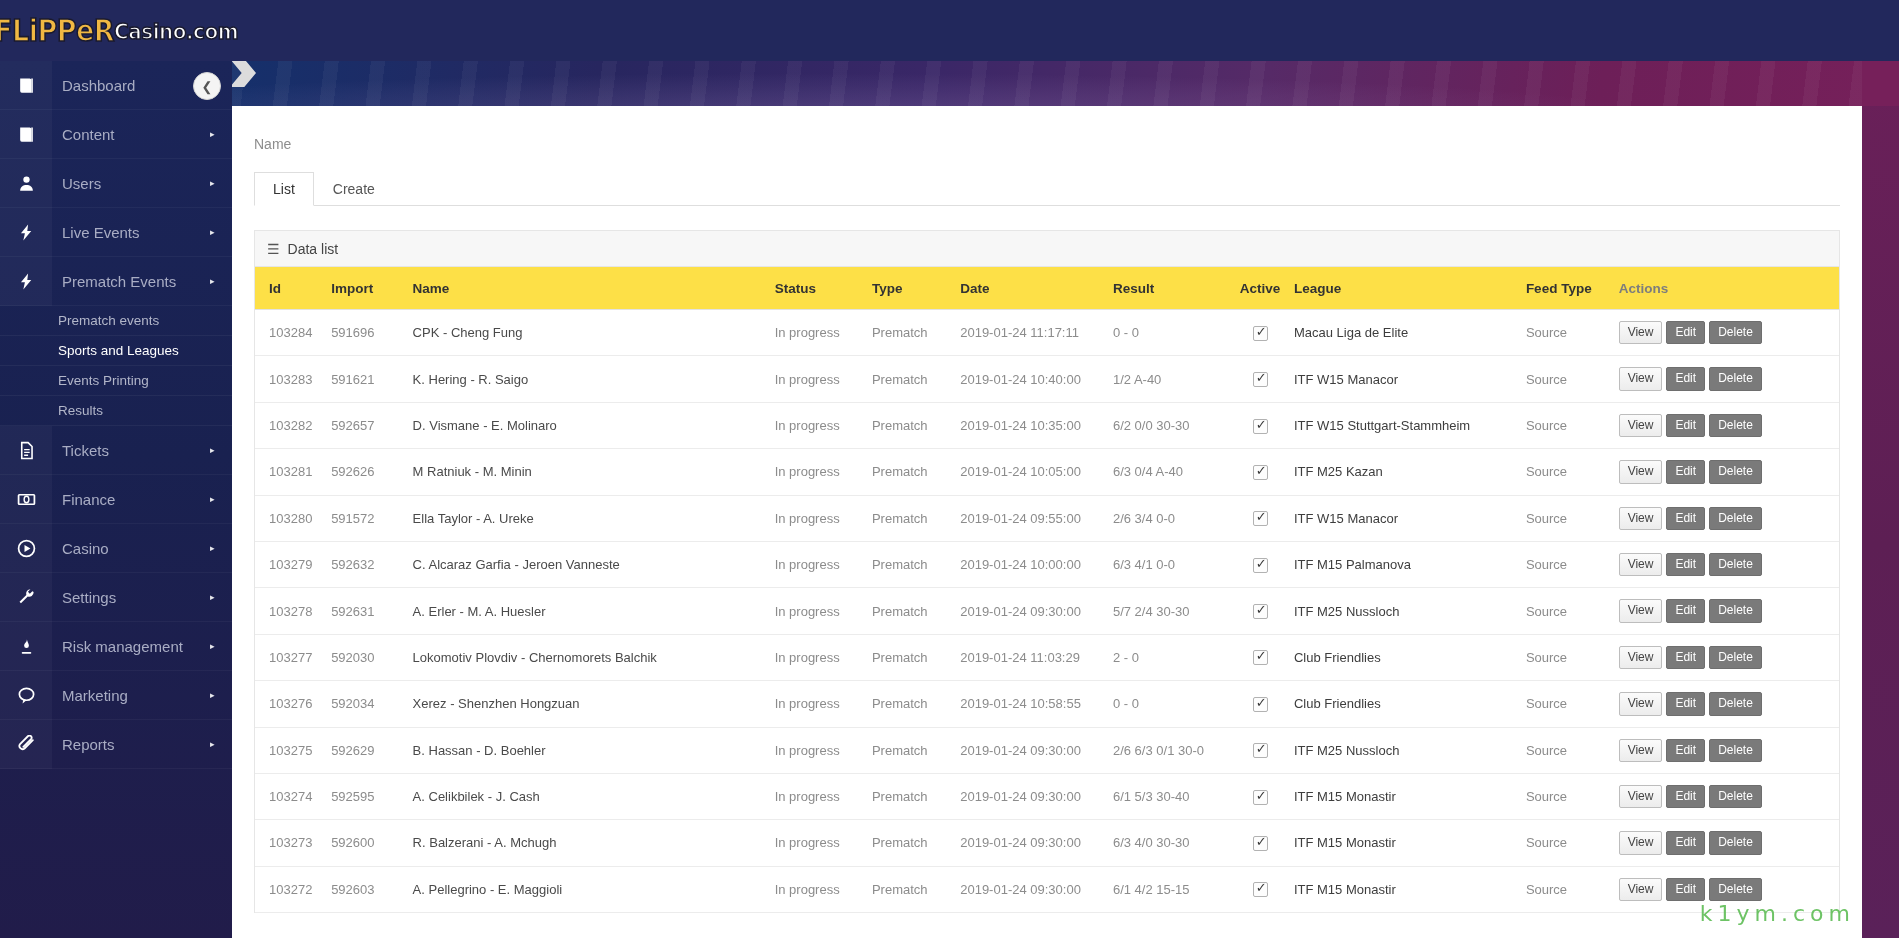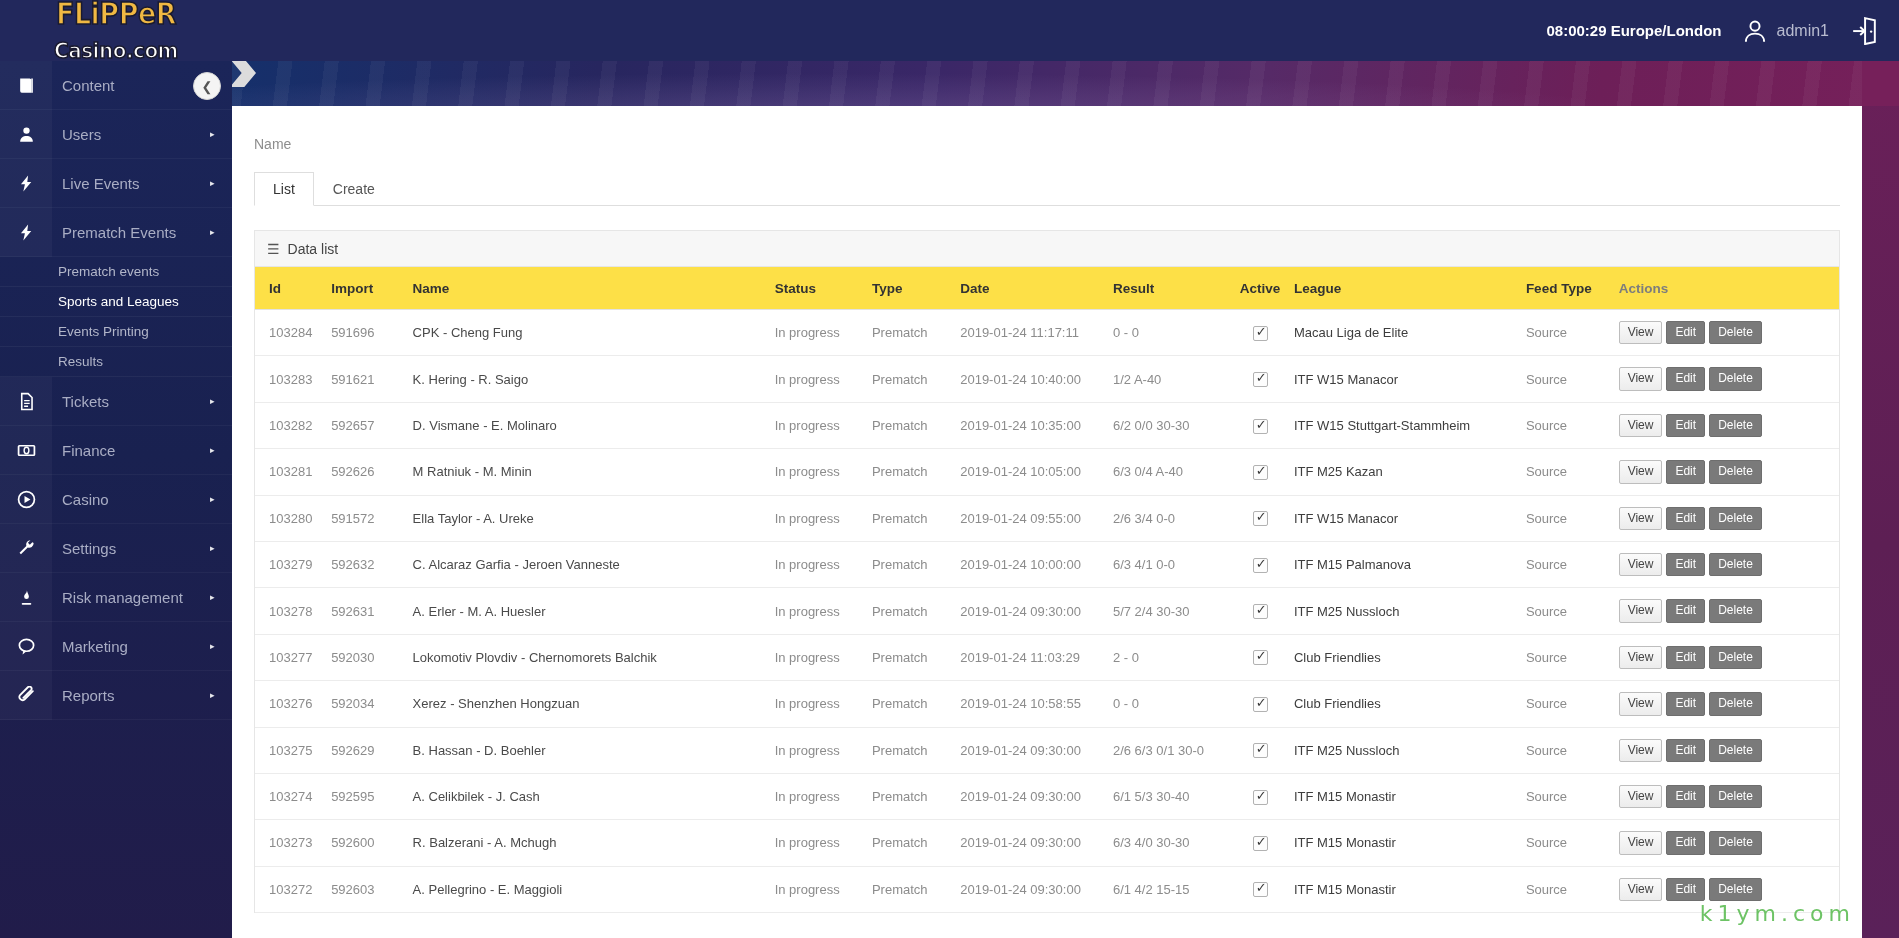--- a/index.html
+++ b/index.html
@@ -13,21 +13,21 @@
 
   
   .topbar {
     position: absolute; top: 0; left: 0; width: 1899px; height: 61px;
     background: #22285c;
     display: flex; align-items: center;
     z-index: 40;
   }
   .logo-area {
     width: 232px; height: 61px; position: relative;
-    display: flex; flex-direction: column; align-items: center; justify-content: space-between;
+    display: flex; flex-direction: row; align-items: center; justify-content: center;
   }
   .logo-flipper {
     font-family: "DejaVu Sans", sans-serif;
     font-weight: bold; font-size: 27px; letter-spacing: -0.5px;
     color: #f0b843;
     -webkit-text-stroke: 1.5px #1a1a2e;
     line-height: 1;
     transform: scaleY(1.12);
   }
   .logo-casino {
@@ -246,44 +246,34 @@
   }
 </style>
 </head>
 <body>
 
 <div class="topbar">
   <div class="logo-area">
     <div class="logo-flipper">FLiPPeR</div>
     <div class="logo-casino">Casino.com</div>
   </div>
-  <div class="topbar-right">
-    <div class="clock">08:00:29 Europe/London</div>
-    <div class="user-chip">
-      <span class="avatar-icon">
-        <svg viewBox="0 0 24 24">
-            <circle cx="12" cy="7.5" r="4.2" fill="none" stroke="#fff" stroke-width="1.8"></circle>
-            <path d="M3.6 22c0-5 3.8-7.6 8.4-7.6S20.4 17 20.4 22" fill="none" stroke="#fff" stroke-width="1.8"></path>
-          </svg>
-      </span>
-      <span class="username">admin1</span>
-    </div>
-    <span class="logout-icon">
-      <svg viewBox="0 0 24 26">
-          <path d="M13 1 L22 3 L22 23 L13 25 Z" fill="none" stroke="#fff" stroke-width="1.8"></path>
-          <circle cx="18.6" cy="13.5" r="1.1" fill="#fff"></circle>
-          <path d="M2 13 H12" stroke="#fff" stroke-width="1.8" fill="none"></path>
-          <path d="M8.5 9.3 L12.5 13 L8.5 16.7" fill="none" stroke="#fff" stroke-width="1.8"></path>
-        </svg>
-    </span>
-  </div>
 </div>
 
 <div class="sidebar">
 
+  <div class="nav-item">
+    <div class="nav-icon-box">
+      <svg viewBox="0 0 24 24">
+          <path d="M4 3h12a2 2 0 0 1 2 2v16H6a2 2 0 0 1-2-2z"></path>
+          <path d="M18 3h2v18h-2z"></path>
+        </svg>
+    </div>
+    <div class="nav-label">Dashboard</div>
+    <div class="nav-caret">▸</div>
+  </div>
 
   <div class="nav-item">
     <div class="nav-icon-box">
       <svg viewBox="0 0 24 24">
           <path d="M4 3h12a2 2 0 0 1 2 2v16H6a2 2 0 0 1-2-2z"></path>
           <path d="M18 3h2v18h-2z"></path>
         </svg>
     </div>
     <div class="nav-label">Content</div>
     <div class="nav-caret">▸</div>

